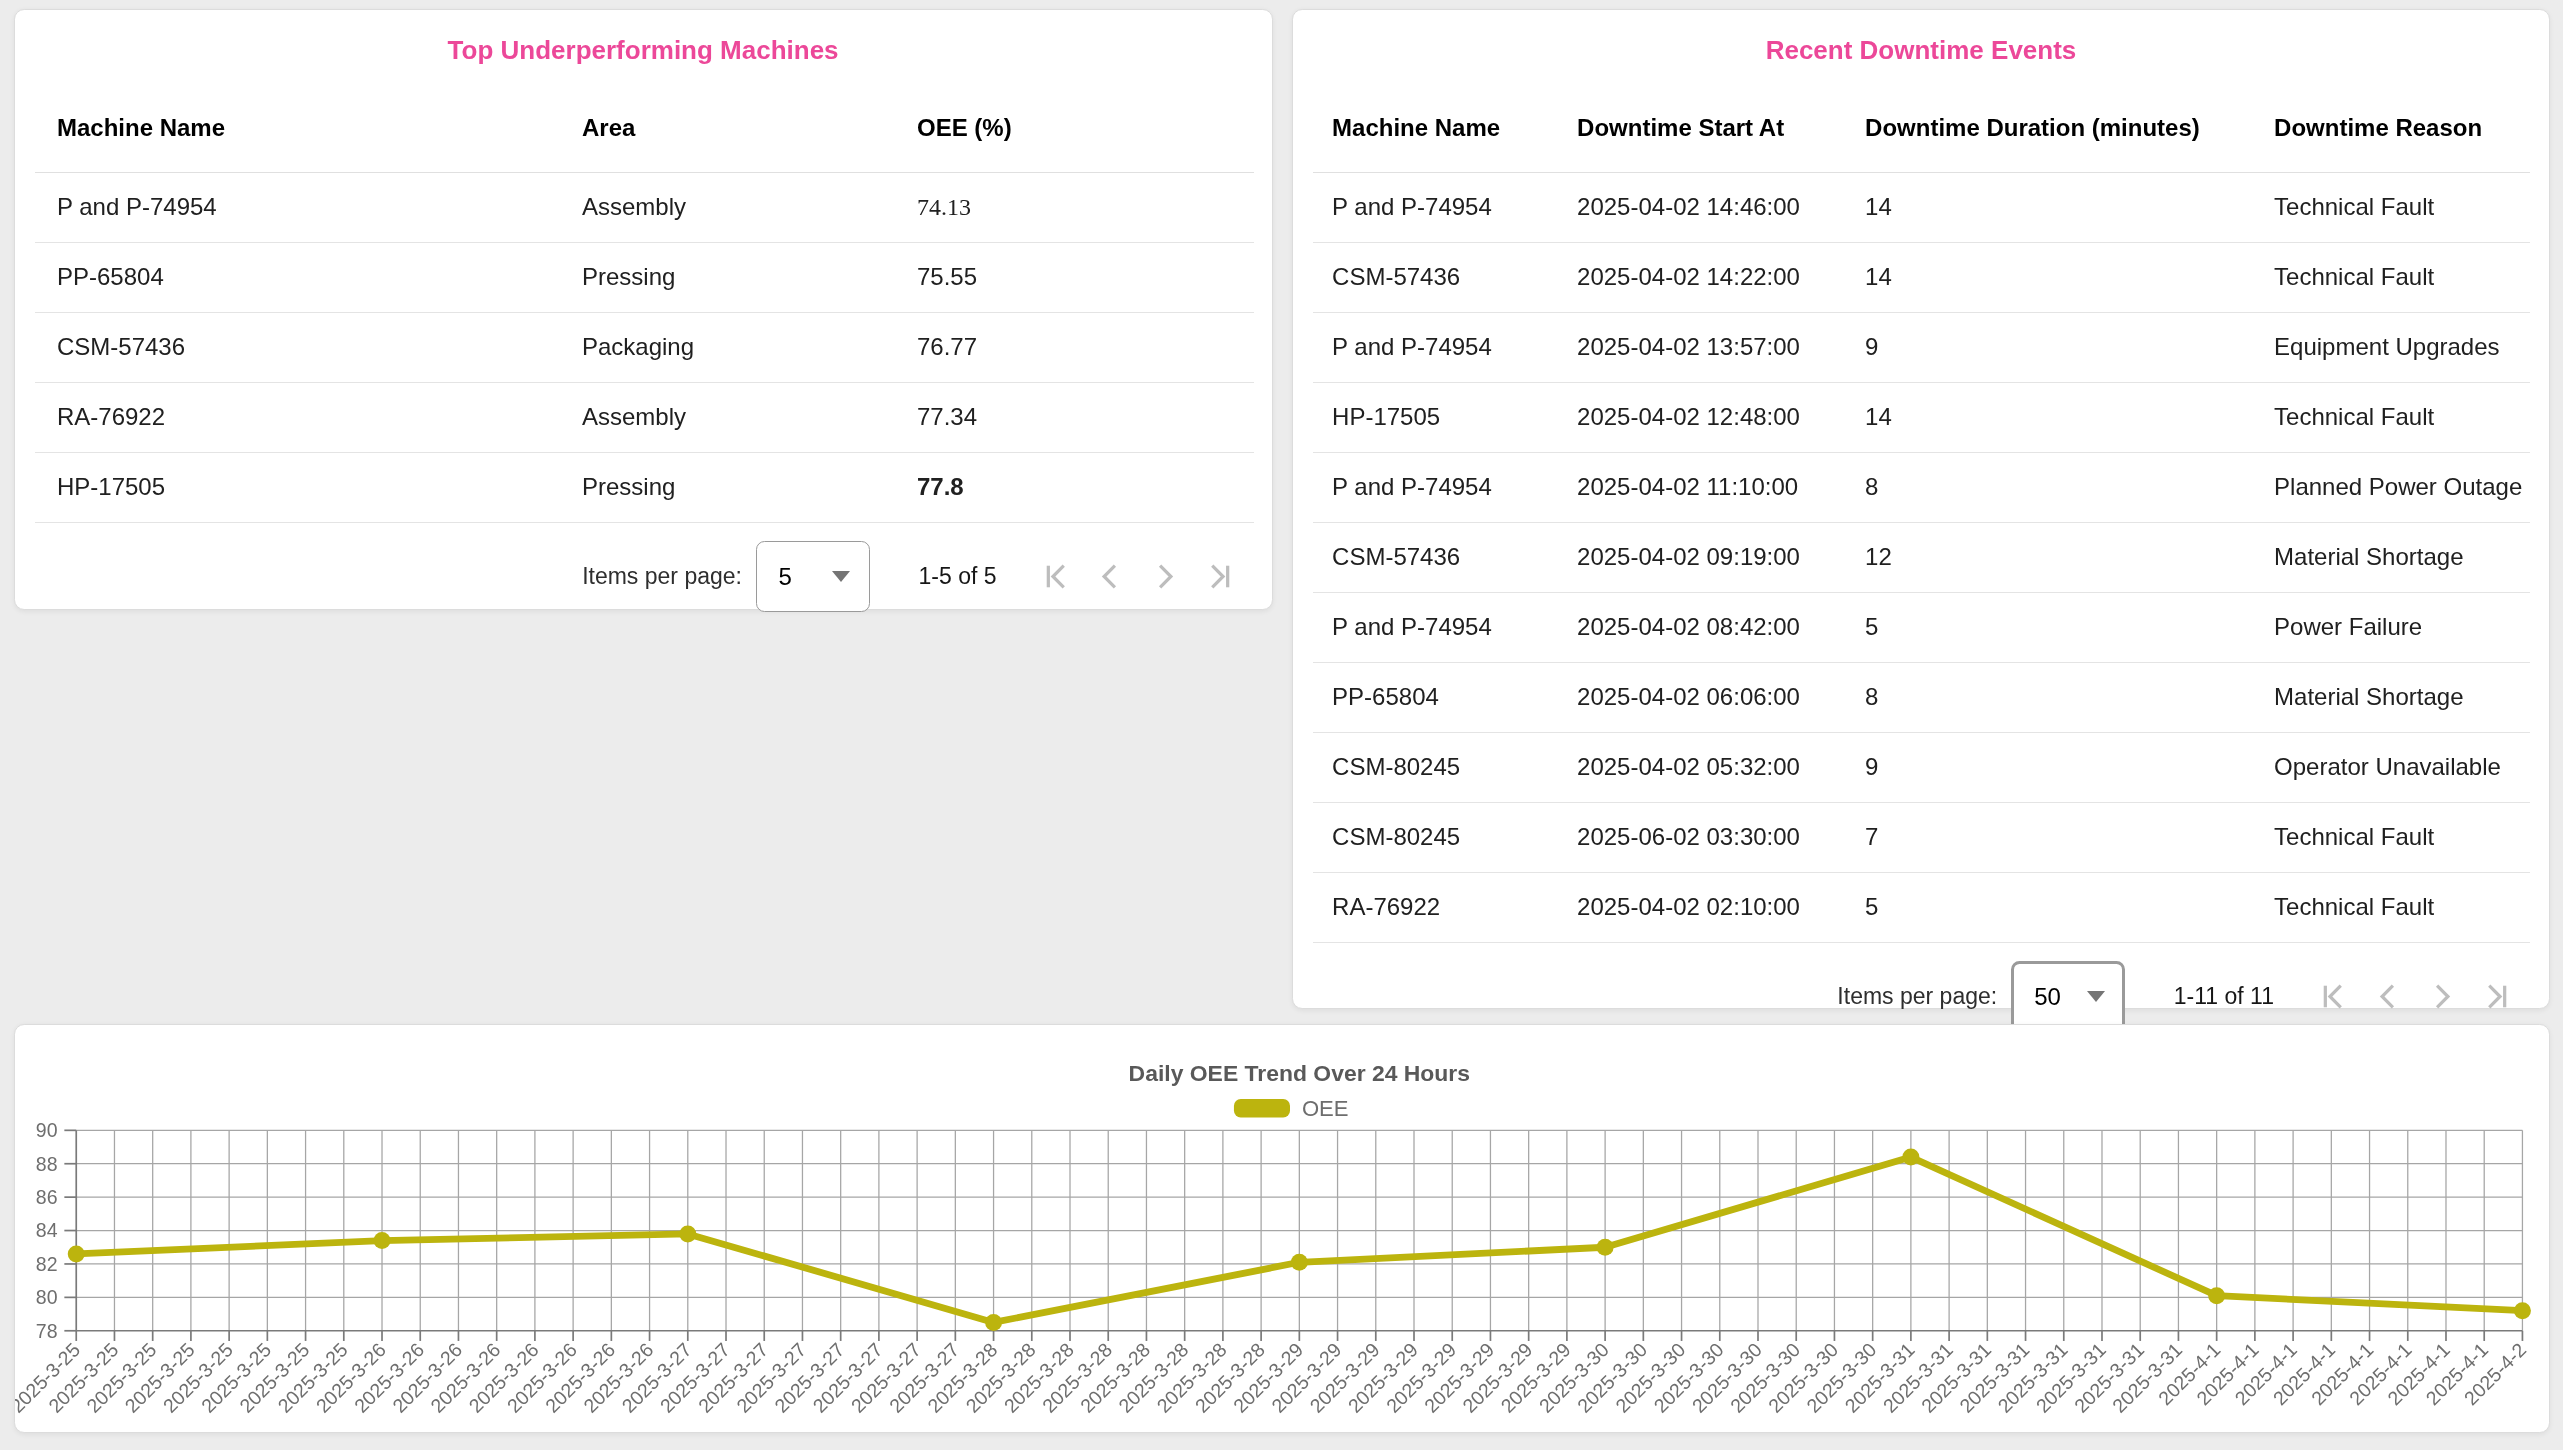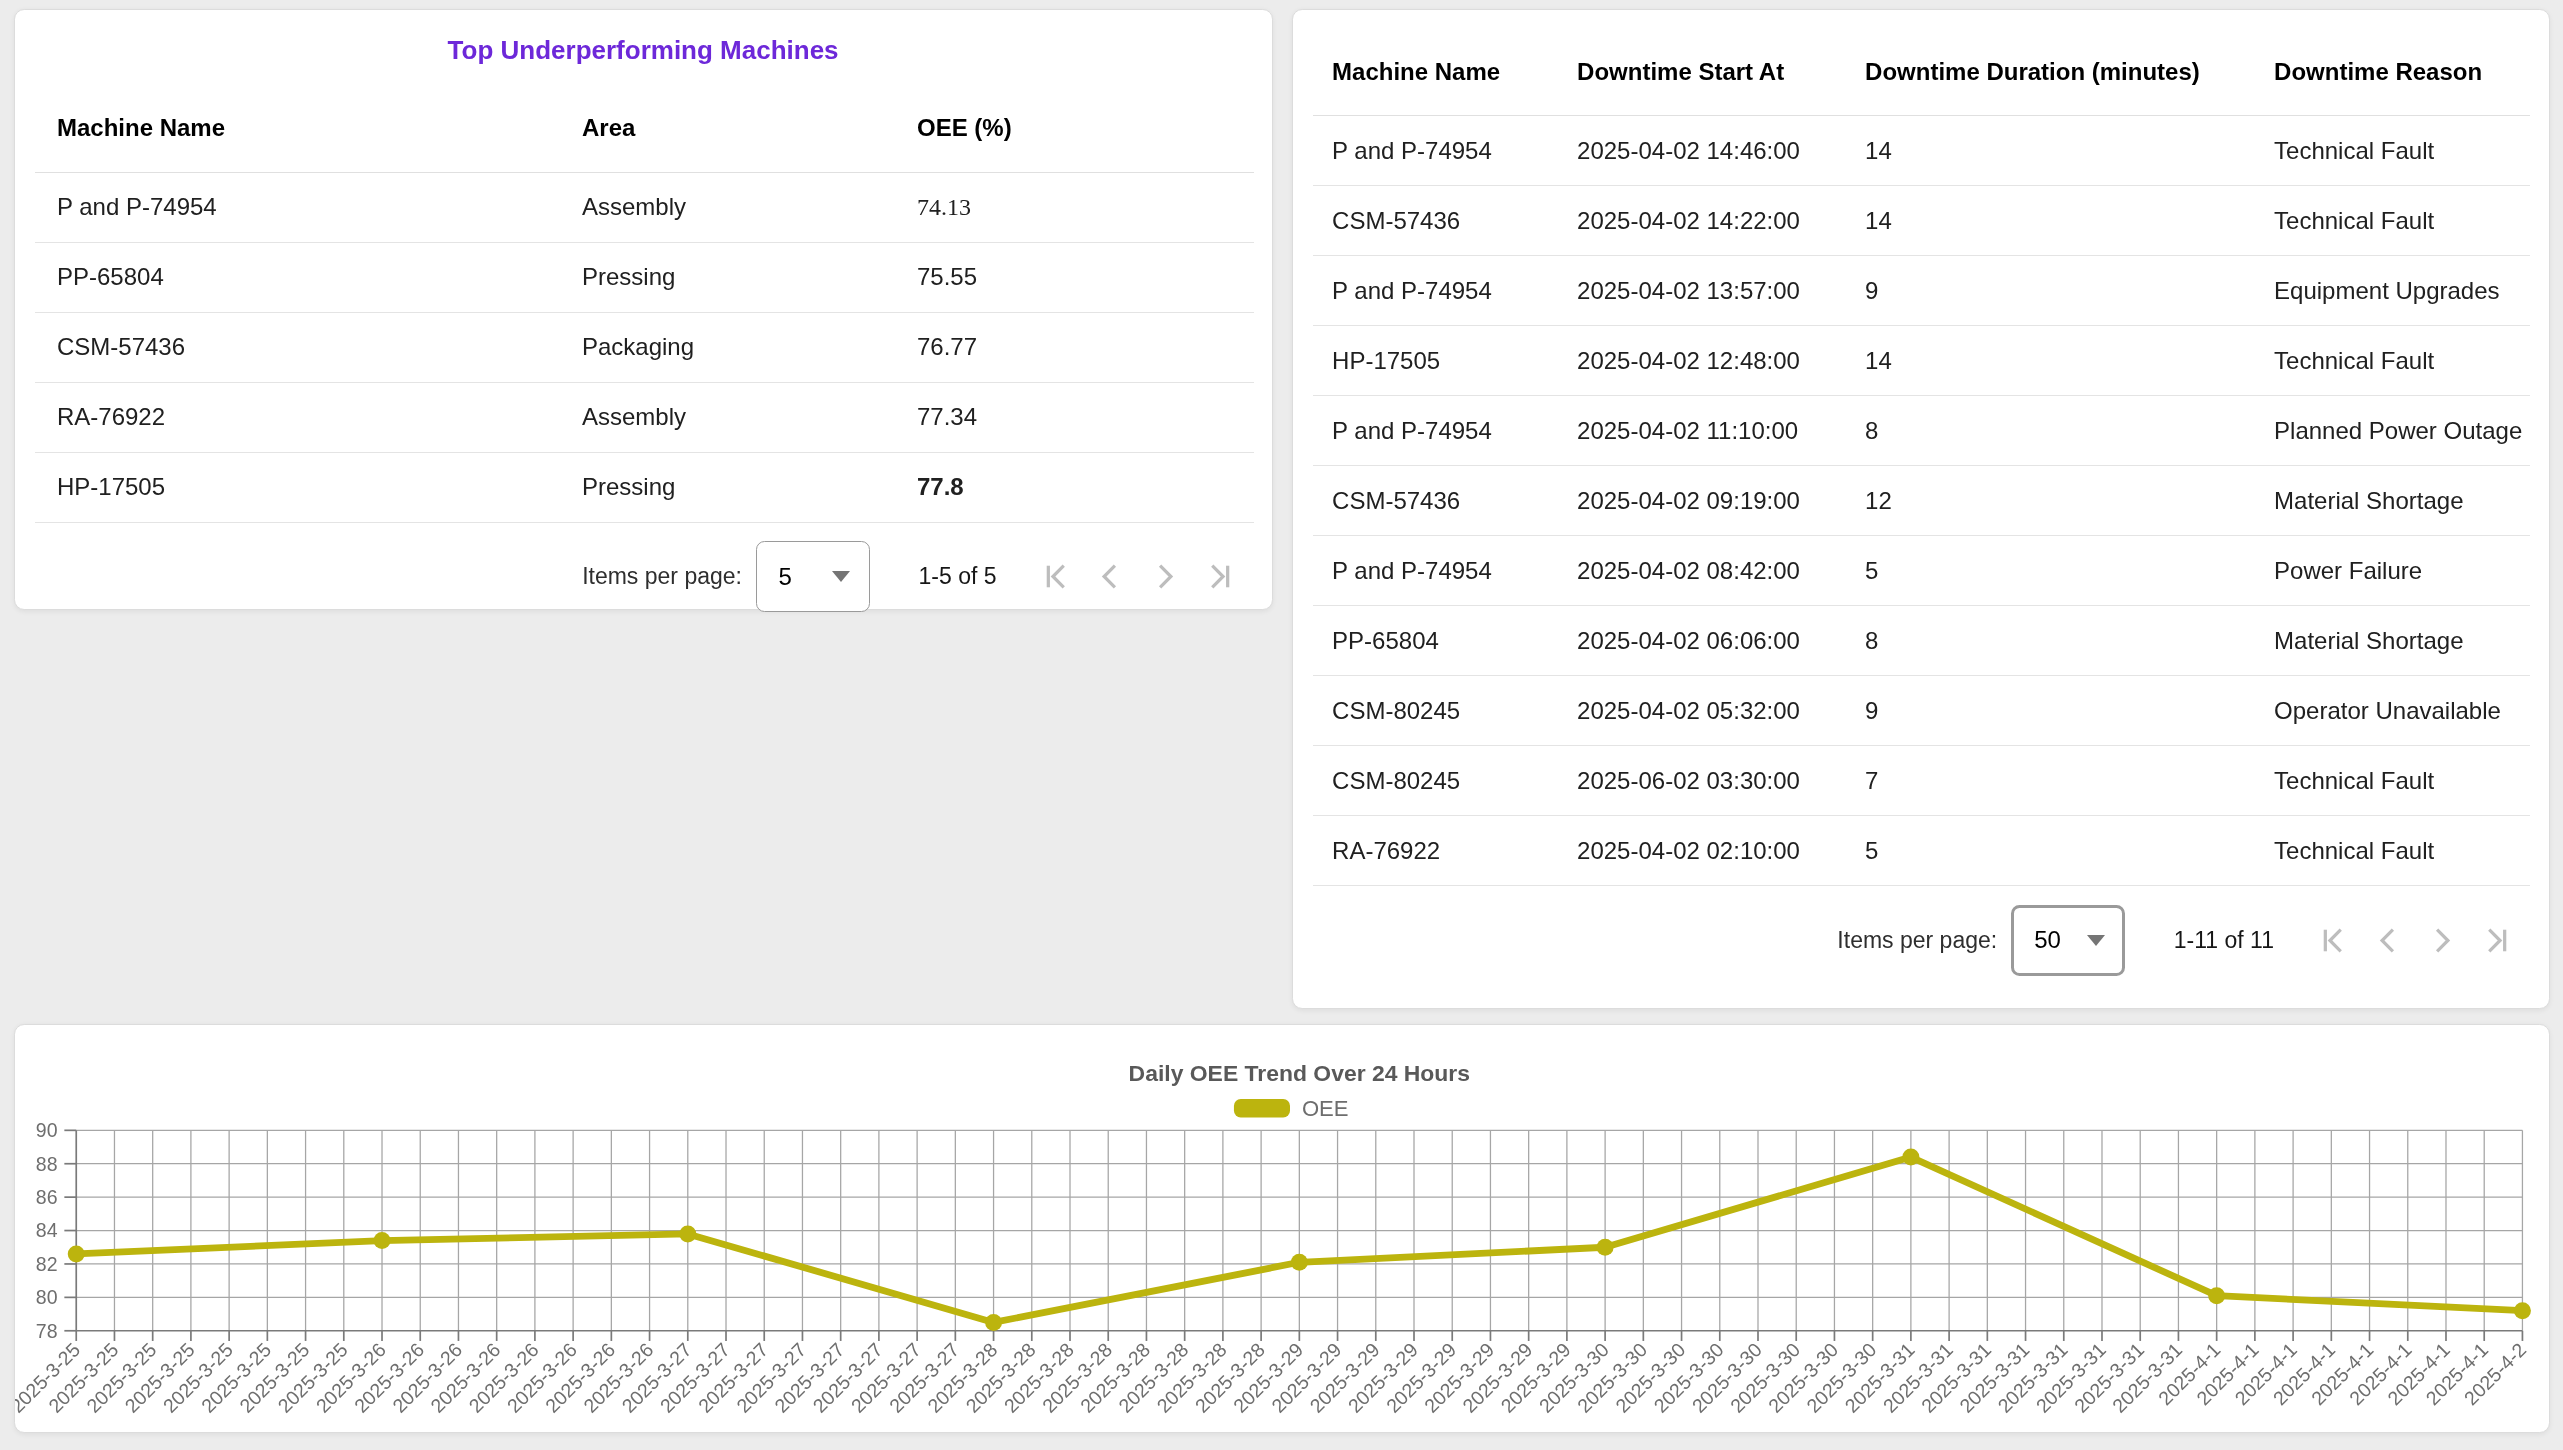--- a/index.html
+++ b/index.html
@@ -13,21 +13,21 @@
     position:absolute;background:#ffffff;
     border:1.7px solid #dcdcdc;border-radius:10.2px;
     box-shadow:0 1.7px 5.1px rgba(0,0,0,0.06);
     box-sizing:border-box;
   }
   #card-underperforming{left:13.6px;top:8.5px;width:1259px;height:601px}
   #card-downtime{left:1292px;top:8.5px;width:1258px;height:1000px}
   #card-chart{left:13.6px;top:1024px;width:2536px;height:409px}
   .card-title{
     padding-top:25.5px;text-align:center;
-    font-size:26px;font-weight:700;color:#6d28d9;
+    font-size:26px;font-weight:700;color:#ec4899;
   }
   table.data{
     border-collapse:collapse;table-layout:fixed;
     margin:18.7px 20.4px 0 20.4px;width:calc(100% - 41px);
   }
   table.data th{
     height:85px;font-size:24px;font-weight:700;color:#000;
     text-align:left;vertical-align:middle;
     border-bottom:1.7px solid #e0e0e0;
   }
@@ -139,20 +139,21 @@
           <svg viewBox="0 0 24 24">
             <path d="M16 5 V19" fill="none" stroke="#bdbdbd" stroke-width="2.1"></path>
             <path d="M6 5 L13 12 L6 19" fill="none" stroke="#bdbdbd" stroke-width="2.1"></path>
           </svg>
         </button>
       </div>
   </div>
 </section>
 
 <section class="card" id="card-downtime">
+  <div class="card-title">Recent Downtime Events</div>
   <table class="data" id="table-downtime">
       <colgroup>
         <col style="width: 245px;">
         <col style="width: 288px;">
         <col style="width: 409px;">
         <col style="width: 275px;">
       </colgroup>
       <thead>
         <tr>
           <th style="padding-left: 18.7px;">Machine Name</th>

